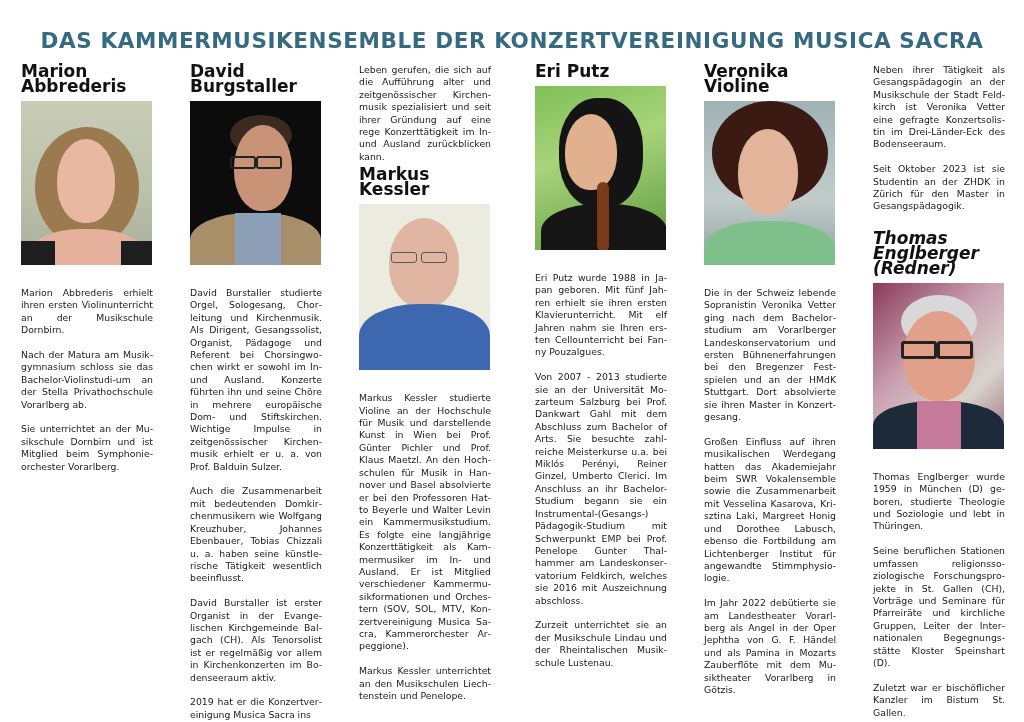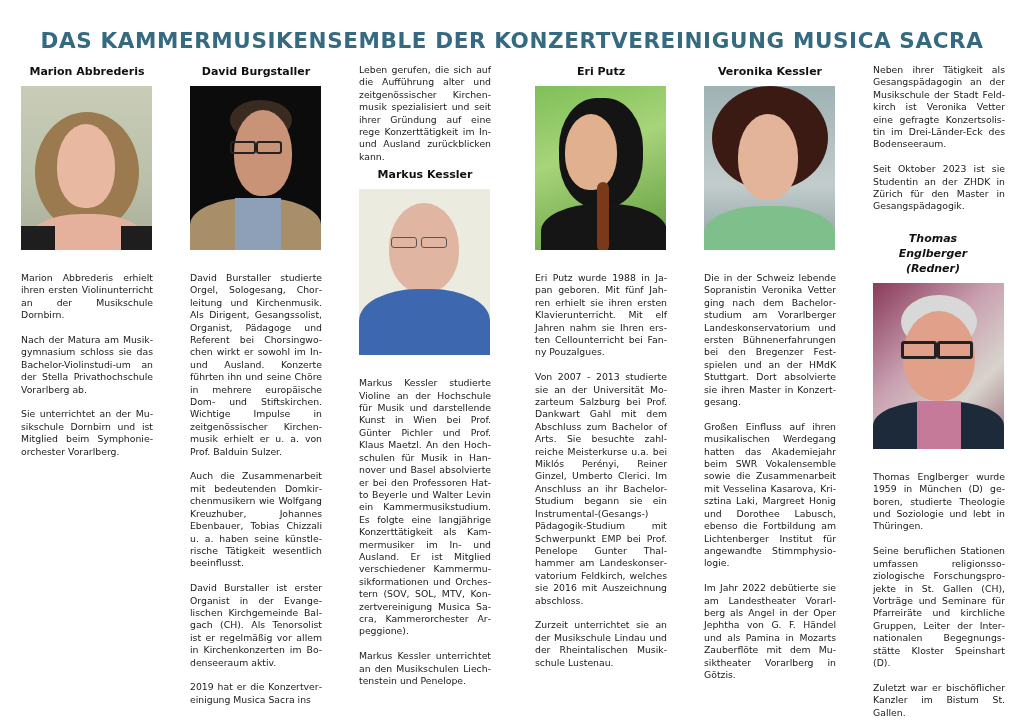--- a/index.html
+++ b/index.html
@@ -2,21 +2,21 @@
 <html><head>
 <meta charset="utf-8">
 <style>
   html, body { margin:0; padding:0; background:#ffffff; }
   body { width:1024px; height:722px; position:relative; overflow:hidden;
          font-family:"DejaVu Sans", sans-serif; color:#1a1a1a; }
   .title { position:absolute; left:0; top:14px; width:1024px; text-align:center;
            font-family:"DejaVu Sans", sans-serif; font-weight:bold; font-size:21.5px;
            letter-spacing:0.6px; color:#366a80; white-space:nowrap; }
   .col { position:absolute; top:64px; width:132px; }
-  .name { font-weight:bold; font-size:11px; line-height:15px; color:#111; margin:0 0 7px 0;text-align:center; }
+  .name { font-weight:bold; font-size:17px; line-height:15px; color:#111; margin:0 0 7px 0; }
   .photo { width:131px; height:164px; position:relative; overflow:hidden; margin-bottom:22px; }
   .txt { font-size:9.3px; line-height:12.4px; text-align:justify; hyphens:manual; }
   .txt p { margin:0 0 12.4px 0; }
   .txt p:last-child { margin-bottom:0; }
   
   .bg { position:absolute; inset:0; }
   .head { position:absolute; border-radius:50% 50% 46% 46%; }
   .hair { position:absolute; border-radius:50%; }
   .body { position:absolute; border-radius:45% 45% 0 0; }
   .glasses { position:absolute; height:9px; border:2px solid #222; border-radius:3px; }
@@ -90,21 +90,21 @@
     <div class="body" style="left:62px;top:96px;width:12px;height:70px;background:#7a3a1a;border-radius:6px;"></div>
   </div>
   <div class="txt">
     <p>Eri Putz wurde 1988 in Ja­pan geboren. Mit fünf Jah­ren erhielt sie ihren ersten Klavierunterricht. Mit elf Jahren nahm sie Ihren ers­ten Cellounterricht bei Fan­ny Pouzalgues.</p>
     <p>Von 2007 - 2013 studierte sie an der Universität Mo­zarteum Salzburg bei Prof. Dankwart Gahl mit dem Abschluss zum Bachelor of Arts. Sie besuchte zahl­reiche Meisterkurse u.a. bei Miklós Perényi, Reiner Ginzel, Umberto Clerici. Im Anschluss an ihr Bachelor-Studium begann sie ein Instrumental-(Gesangs-) Pädagogik-Studium mit Schwerpunkt EMP bei Prof. Penelope Gunter Thal­hammer am Landeskonser­vatorium Feldkirch, wel­ches sie 2016 mit Auszeich­nung abschloss.</p>
     <p>Zurzeit unterrichtet sie an der Musikschule Lindau und der Rheintalischen Musik­schule Lustenau.</p>
   </div>
 </div>
 
 <div class="col" style="left:704px;">
-  <div class="name">Veronika Kessler</div>
+  <div class="name">Veronika Violine</div>
   <div class="photo" style="margin-top:4px;">
     <div class="bg" style="background:linear-gradient(180deg,#9fb2b4 0%,#c2cccc 60%,#8fa0a2 100%);"></div>
     <div class="hair" style="left:8px;top:0px;width:116px;height:104px;background:#3b1a14;"></div>
     <div class="head" style="left:34px;top:28px;width:60px;height:86px;background:#e3b49a;"></div>
     <div class="body" style="left:0px;top:120px;width:131px;height:60px;background:#7fbf8c;"></div>
   </div>
   <div class="txt">
     <p>Die in der Schweiz lebende Sopranistin Veronika Vetter ging nach dem Bachelor­studium am Vorarlberger Landeskonservatorium und ersten Bühnenerfahrungen bei den Bregenzer Fest­spielen und an der HMdK Stuttgart. Dort absolvierte sie ihren Master in Konzert­gesang.</p>
     <p>Großen Einfluss auf ihren musikalischen Werdegang hatten das Akademiejahr beim SWR Vokalensemble sowie die Zusammenarbeit mit Vesselina Kasarova, Kri­sztina Laki, Margreet Honig und Dorothee Labusch, ebenso die Fortbildung am Lichtenberger Institut für angewandte Stimmphysio­logie.</p>
     <p>Im Jahr 2022 debütierte sie am Landestheater Vorarl­berg als Angel in der Oper Jephtha von G. F. Händel und als Pamina in Mozarts Zauberflöte mit dem Mu­siktheater Vorarlberg in Götzis.</p>

